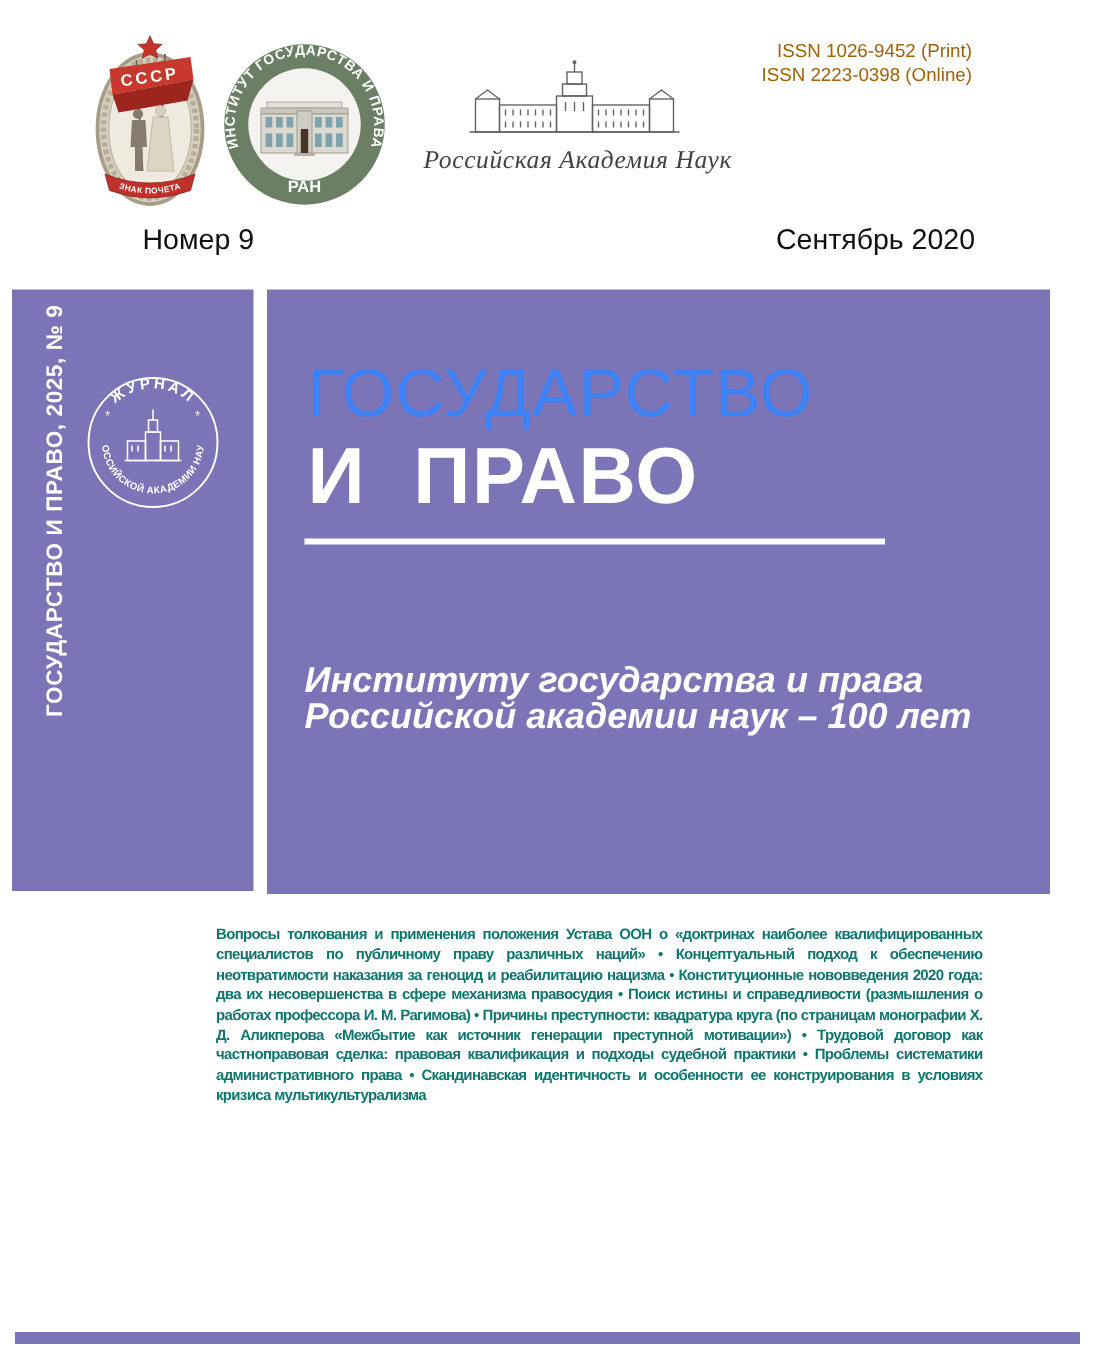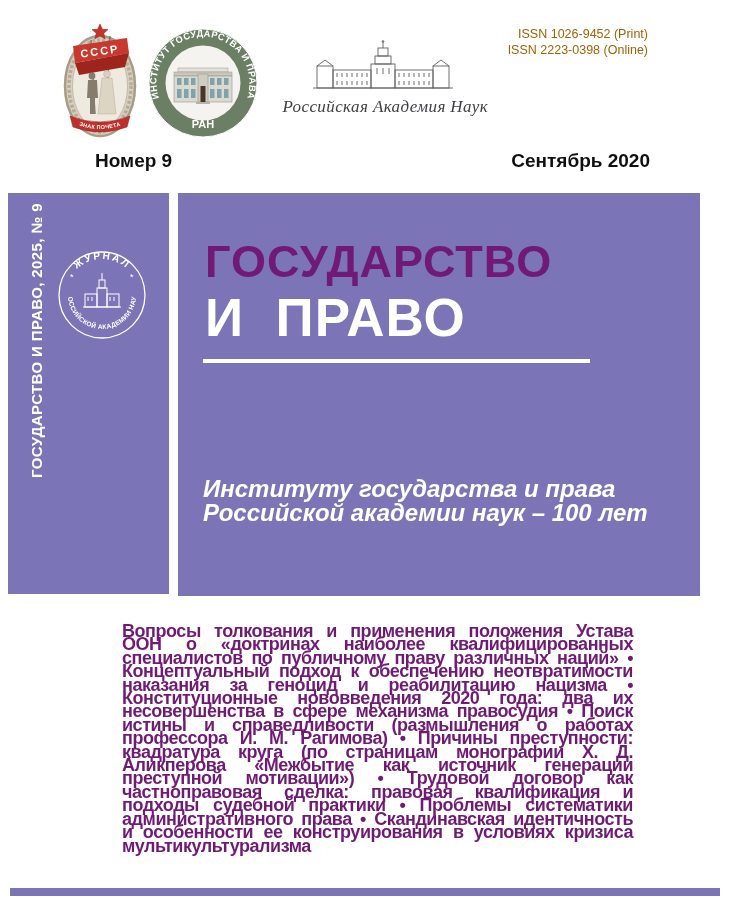--- a/index.html
+++ b/index.html
@@ -12,45 +12,45 @@
   .ran-logo{position:absolute;left:278px;top:40px;width:210px;text-align:right;}
   .ran-logo svg{display:block;margin:0 auto;}
   .ran-caption{margin-top:3px;font-family:"Liberation Serif",serif;font-style:italic;
                font-size:17px;color:#3f3f44;letter-spacing:.4px;white-space:nowrap;}
 
   .issn{position:absolute;right:82px;top:26px;text-align:right;
         font-size:12.5px;line-height:16px;color:#a16207;}
 
   
   .issue-row{position:absolute;left:95px;right:80px;top:150px;display:flex;
-             justify-content:space-between;font-size:19px;font-weight:bold;color:#101010;}
+             justify-content:space-between;font-size:19px;font-weight:normal;color:#101010;}
 
   
   .left-panel{position:absolute;left:8px;top:193px;width:161px;height:401px;background:#7b74b6;}
   .main-panel{position:absolute;left:178px;top:193px;width:522px;height:403px;background:#7b74b6;}
 
   .spine-text{position:absolute;left:28px;top:478px;transform:rotate(-90deg);
               transform-origin:0 0;white-space:nowrap;font-size:15px;font-weight:bold;
               letter-spacing:.4px;color:#fff;}
   .emblem{position:absolute;left:57px;top:250px;width:90px;height:90px;}
 
-  .title-1{position:absolute;left:205px;top:236px;font-size:45px;font-weight:bold;
-           color:#701a75;letter-spacing:1px;white-space:pre;}
+  .title-1{position:absolute;left:205px;top:236px;font-size:45px;font-weight:normal;
+           color:#3b82f6;letter-spacing:1px;white-space:pre;}
   .title-2{position:absolute;left:205px;top:287px;font-size:53px;font-weight:bold;
            color:#fff;letter-spacing:1px;white-space:pre;}
   .divider{position:absolute;left:203px;top:359px;width:387px;height:3.5px;background:#fff;}
   .title-en{position:absolute;left:200px;top:372px;font-size:45px;font-weight:bold;
             font-style:italic;color:#fff;letter-spacing:-.5px;}
   .subtitle{position:absolute;left:203px;top:442px;font-size:24px;font-weight:bold;
-            font-style:italic;color:#fff;line-height:24px;white-space:nowrap;margin-top:35px;}
+            font-style:italic;color:#fff;line-height:24px;white-space:nowrap;}
 
   
-  .annotation{position:absolute;left:122px;top:607px;width:511px;text-align:justify;
-              font-size:18px;font-weight:bold;line-height:13.4px;
-              letter-spacing:-.45px;color:#701a75;}
+  .annotation{position:absolute;left:144px;top:607px;width:511px;text-align:justify;
+              font-size:10px;font-weight:bold;line-height:13.4px;
+              letter-spacing:-.45px;color:#0f766e;}
 
   
   .publisher{position:absolute;left:24px;top:780px;width:706px;text-align:center;}
   .publisher svg{display:block;margin:0 auto;}
   .pub-name{margin-top:6px;font-family:"Liberation Serif",serif;font-size:22px;
             letter-spacing:3px;color:#3a3a40;}
   .pub-year{margin-top:3px;font-family:"Liberation Serif",serif;font-size:12.5px;
             letter-spacing:1px;color:#4c4c52;}
 
   .bottom-bar{position:absolute;left:10px;top:888px;width:710px;height:8px;background:#7b74b6;}

